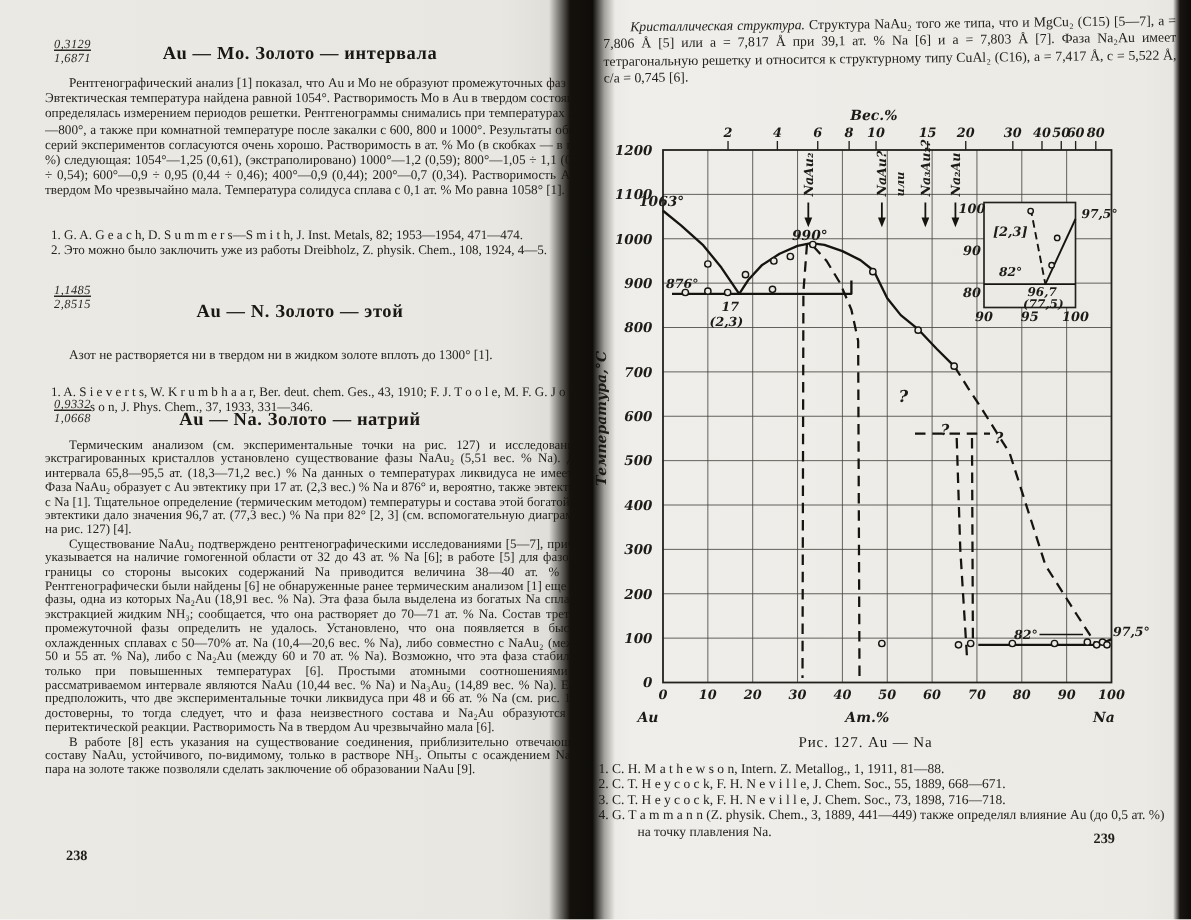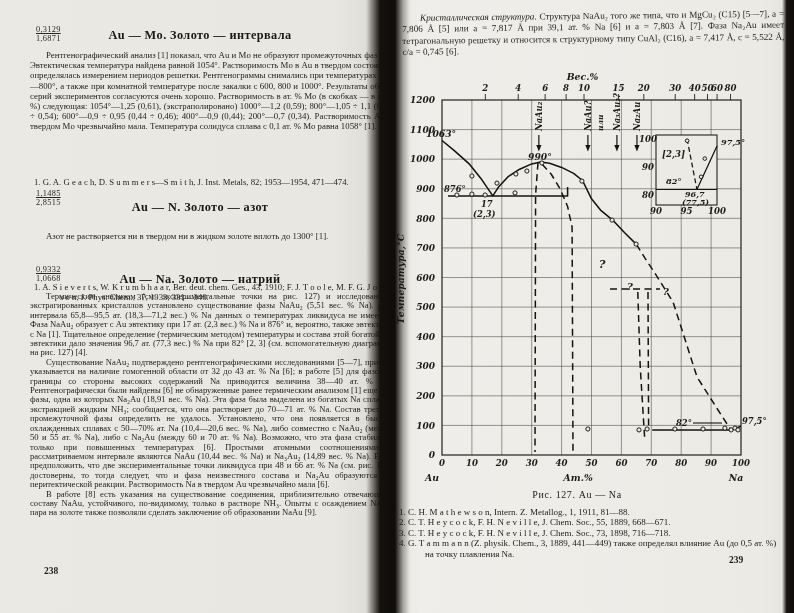--- a/index.html
+++ b/index.html
@@ -4,29 +4,29 @@
 <style>
   html,body{margin:0;padding:0;}
   body{
     width:794px;height:613px;position:relative;overflow:hidden;
     background:linear-gradient(90deg,#eae9e4 0%,#e8e7e2 42%,#dddcd6 47%,#efeeea 53%,#ebeae5 96%,#e4e3de 100%);
     font-family:"Liberation Serif",serif;color:#26231f;
   }
   .abs{position:absolute;}
   
   .lp-col{left:30px;width:362px;}
-  .mnote{left:36px;font-size:8.3px;line-height:8.6px;color:#2a2722;letter-spacing:.3px;}
+  .mnote{left:36px;font-size:8.3px;line-height:8.6px;color:#2a2722;letter-spacing:.3px;font-style:italic;}
   .ovl{text-decoration:overline;}
   h2.head{left:30px;width:340px;margin:0;text-align:center;font-size:12.3px;
     font-weight:bold;letter-spacing:.4px;color:#1b1813;}
   .body{margin:0;text-align:justify;font-size:8.8px;line-height:10.2px;}
   .body p{margin:0;text-indent:16px;}
   .tight{font-size:8.6px;line-height:9.4px;}
   .refs{font-size:8.7px;line-height:9.9px;}
-  .refs div{padding-left:30px;text-indent:-26px;margin-top:26px;}
+  .refs div{padding-left:30px;text-indent:-26px;}
   .pagenum{font-size:9.5px;font-weight:bold;color:#201d18;text-align:right;}
   
   .rp-par{left:402px;width:382px;font-size:9.2px;line-height:11.3px;text-align:justify;
     transform:rotate(-0.65deg);transform-origin:left top;}
   .rp-par p{margin:0;text-indent:18px;}
   .lead{font-style:italic;}
   .rp-refs{left:399px;width:386px;font-size:9px;line-height:10.4px;}
   .rp-refs div{padding-left:26px;text-indent:-26px;}
   
   svg text{fill:#1d1b17;}
@@ -62,27 +62,28 @@
   <div class="ovl">1,6871</div>
 </div>
 <h2 class="abs head" style="top:28px">Au — Mo. Золото — интервала</h2>
 
 <div class="abs lp-col body" style="top:50px;height:100px;overflow:hidden">
   <p>Рентгенографический анализ [1] показал, что Au и Mo не образуют промежуточных фаз [2]. Эвтектическая температура найдена равной 1054°. Растворимость Mo в Au в твердом состоянии определялась измерением периодов решетки. Рентгенограммы снимались при температурах 200—800°, а также при комнатной температуре после закалки с 600, 800 и 1000°. Результаты обеих серий экспериментов согласуются очень хорошо. Растворимость в ат. % Mo (в скобках — в вес. %) следующая: 1054°—1,25 (0,61), (экстраполировано) 1000°—1,2 (0,59); 800°—1,05 ÷ 1,1 (0,52 ÷ 0,54); 600°—0,9 ÷ 0,95 (0,44 ÷ 0,46); 400°—0,9 (0,44); 200°—0,7 (0,34). Растворимость Au в твердом Mo чрезвычайно мала. Температура солидуса сплава с 0,1 ат. % Mo равна 1058° [1].</p>
 </div>
 
 <div class="abs lp-col refs" style="top:152px">
   <div>1. G. A. G e a c h,  D. S u m m e r s—S m i t h,  J. Inst. Metals, 82; 1953—1954, 471—474.</div>
+  <div>2. Это можно было заключить уже из работы  Dreibholz, Z. physik. Chem., 108, 1924, 4—5.</div>
 </div>
 
 <div class="abs mnote" style="top:190px">
   <div>1,1485</div>
   <div class="ovl">2,8515</div>
 </div>
-<h2 class="abs head" style="top:200px">Au — N. Золото — азот</h2>
+<h2 class="abs head" style="top:200px">Au — N. Золото — этой</h2>
 
 <div class="abs lp-col body" style="top:231px">
   <p>Азот не растворяется ни в твердом ни в жидком золоте вплоть до 1300° [1].</p>
 </div>
 
 <div class="abs lp-col refs" style="top:257px">
   <div>1. A. S i e v e r t s,  W. K r u m b h a a r,  Ber. deut. chem. Ges., 43, 1910;  F. J. T o o l e,  M. F. G. J o h n s o n,  J. Phys. Chem., 37, 1933, 331—346.</div>
 </div>
 
 <div class="abs mnote" style="top:266px">

